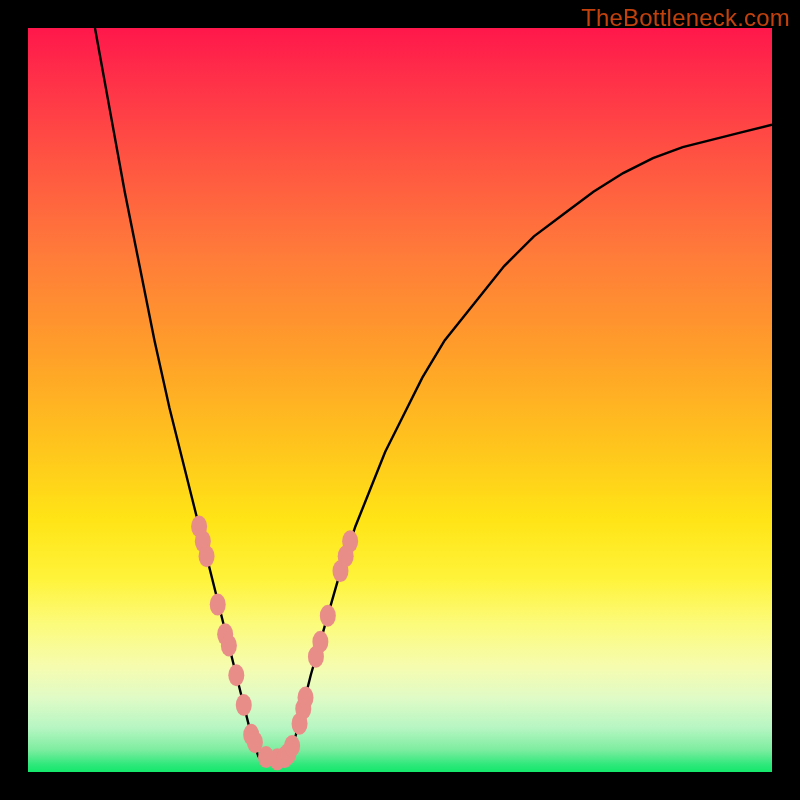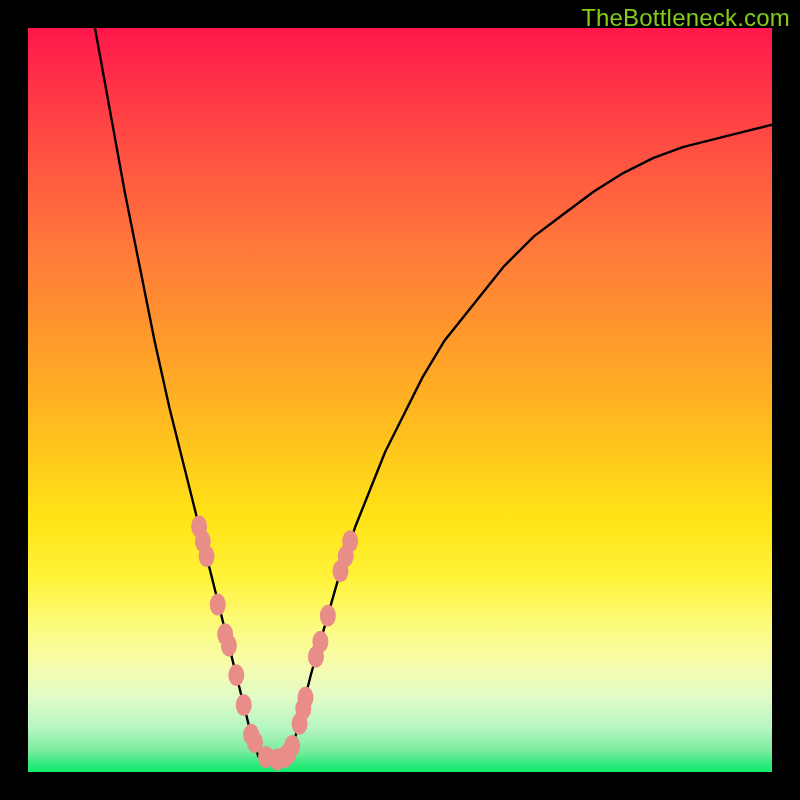--- a/index.html
+++ b/index.html
@@ -32,21 +32,21 @@
       #b7f6c3 94%,
       #7eeda0 97%,
       #2fe87b 99%,
       #13e86b 100%
     );
   }
   .watermark {
     position: absolute;
     top: 4px;
     right: 10px;
-    color: #84cc16;
+    color: #c2410c;
     font-size: 24px;
     letter-spacing: 0.2px;
     font-weight: 400;
     user-select: none;
   }
   svg.plot {
     position: absolute;
     left: 0;
     top: 0;
     width: 744px;

